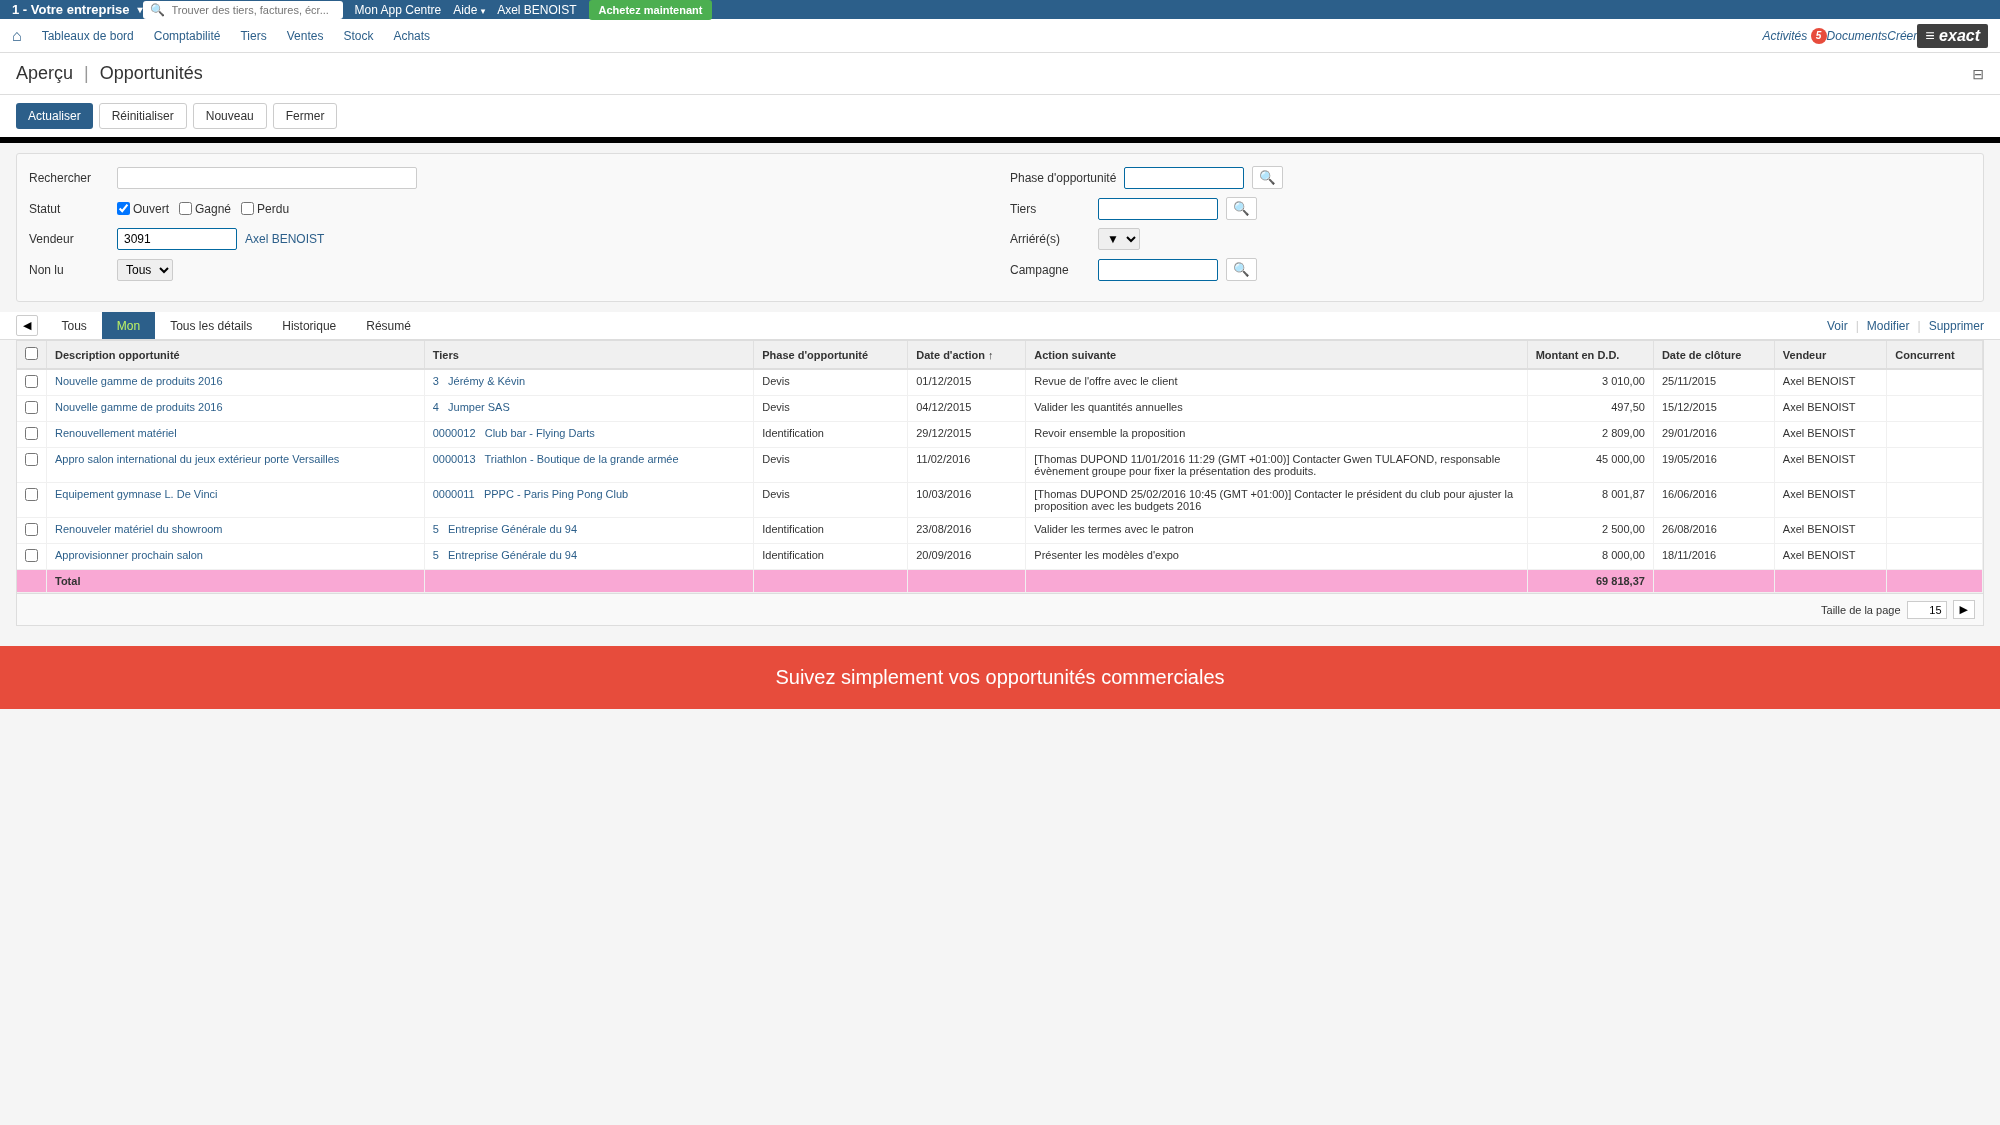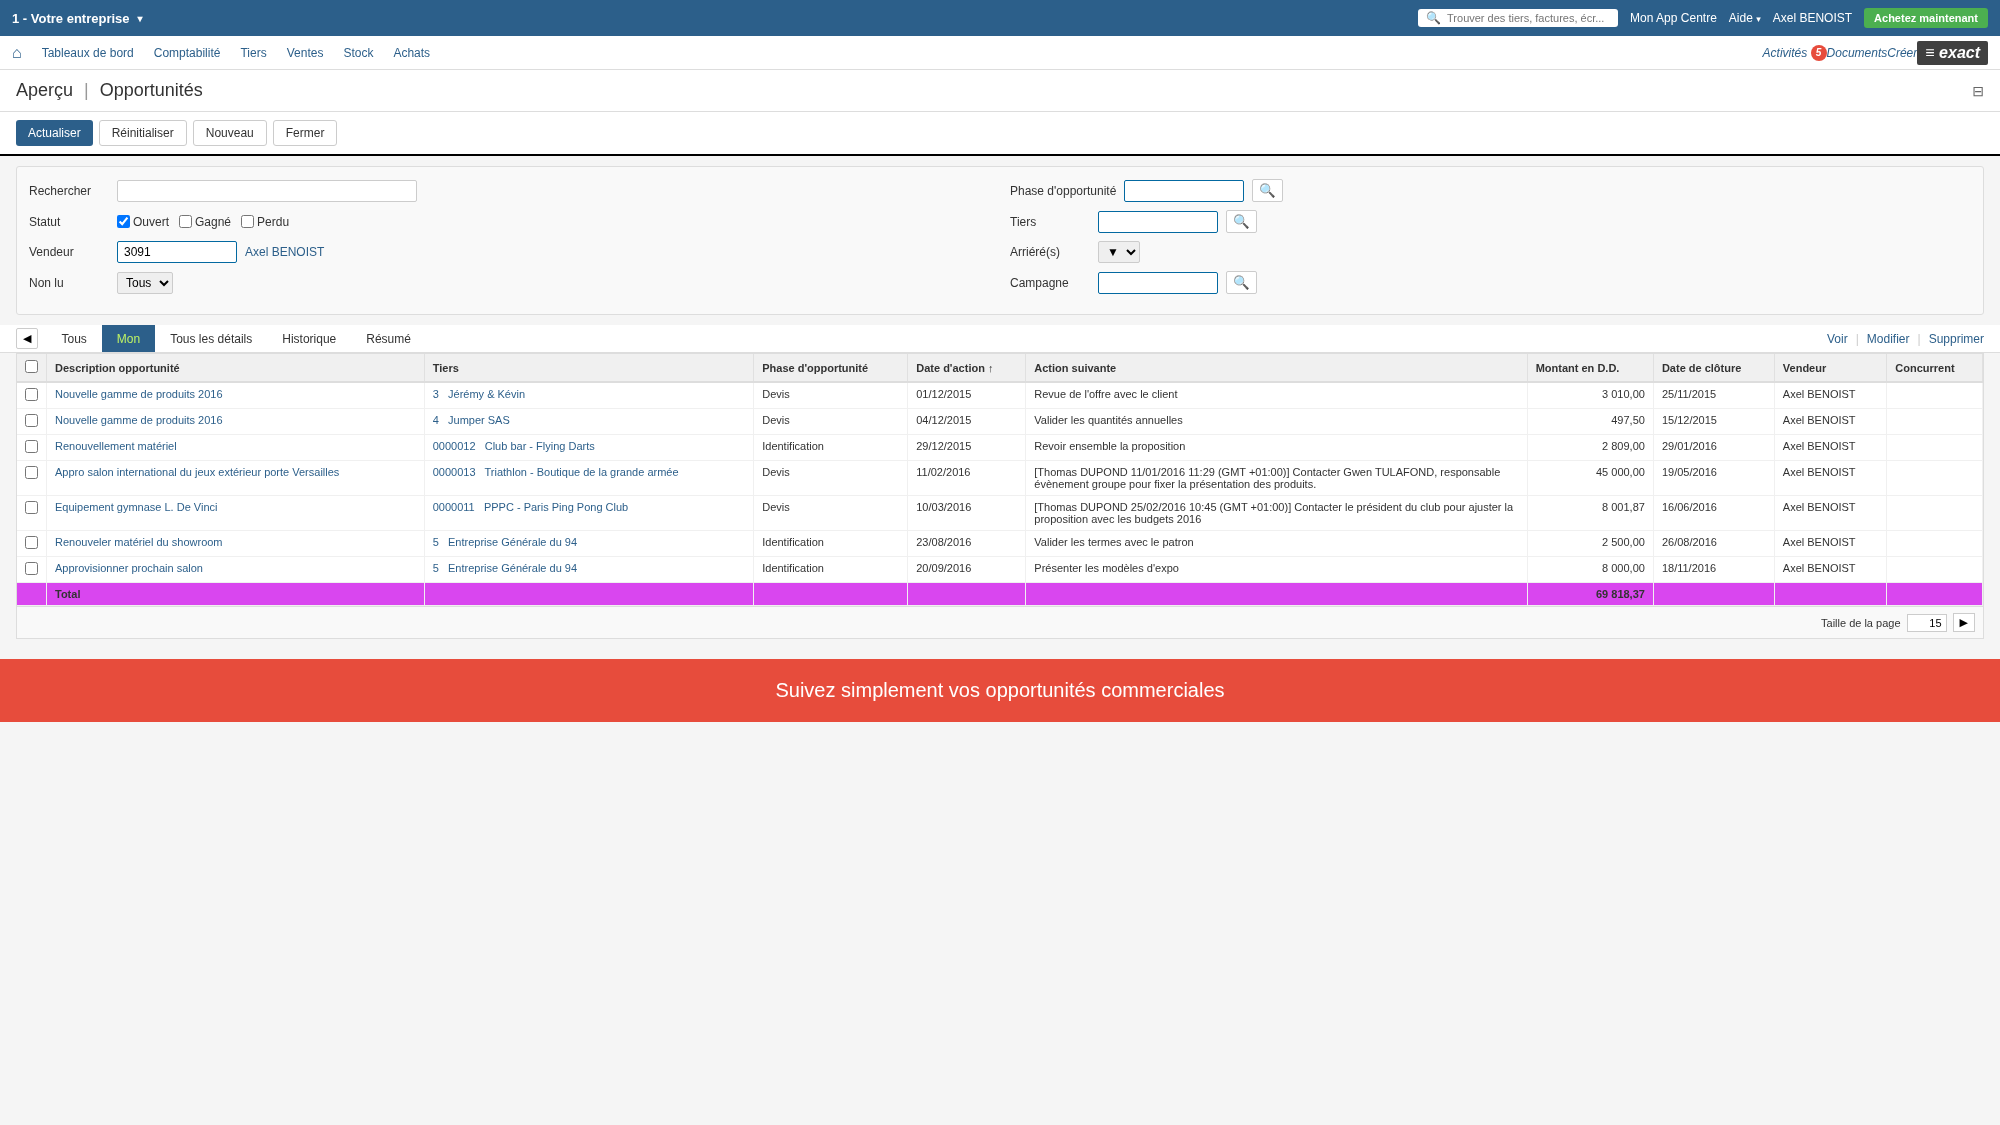--- a/index.html
+++ b/index.html
@@ -1,25 +1,24 @@
 <!DOCTYPE html>
 <html><head>
   <meta charset="utf-8">
   <style>
     * { box-sizing: border-box; margin: 0; padding: 0; }
     body { font-family: Arial, sans-serif; font-size: 12px; background: #f5f5f5; color: #333; }
 
     
     .top-bar {
       background: #2c5f8a;
-      height: 36px;
+      height: 19px;
       display: flex;
       align-items: center;
       padding: 0 12px;
-      justify-content: space-between;
     }
     .top-bar-left { display: flex; align-items: center; gap: 8px; color: white; font-size: 13px; font-weight: bold; }
     .top-bar-left .chevron { font-size: 10px; }
     .top-bar-right { display: flex; align-items: center; gap: 12px; color: white; font-size: 12px; }
     .search-box {
       background: white;
       border-radius: 3px;
       display: flex;
       align-items: center;
       padding: 2px 8px;
@@ -67,21 +66,21 @@
     }
     .page-title { font-size: 18px; font-weight: normal; color: #333; }
     .page-title .separator { color: #999; margin: 0 6px; }
     .page-title .sub { color: #333; }
     .view-toggle { font-size: 14px; color: #666; cursor: pointer; }
 
     
     .toolbar {
       background: white;
       padding: 8px 16px;
-      border-bottom: 2px solid #000000;
+      border-bottom: 6px solid #000000;
       display: flex;
       gap: 6px;
     }
     .btn-primary {
       background: #2c5f8a;
       color: white;
       border: none;
       padding: 5px 12px;
       border-radius: 3px;
       cursor: pointer;
@@ -192,21 +191,21 @@
     }
     th.sortable { cursor: pointer; }
     td {
       padding: 5px 8px;
       border-bottom: 1px solid #f0f0f0;
       border-right: 1px solid #f0f0f0;
       vertical-align: top;
     }
     .link-blue { color: #2c5f8a; cursor: pointer; text-decoration: none; }
     .checkbox-cell { width: 20px; text-align: center; }
-    .total-row td { font-weight: bold; background: #d946ef; }
+    .total-row td { font-weight: bold; background: #f9a8d4; }
     .pagination-row {
       display: flex;
       justify-content: flex-end;
       align-items: center;
       padding: 6px 8px;
       background: #f9f9f9;
       border-top: 1px solid #ddd;
       gap: 6px;
       font-size: 11px;
     }

